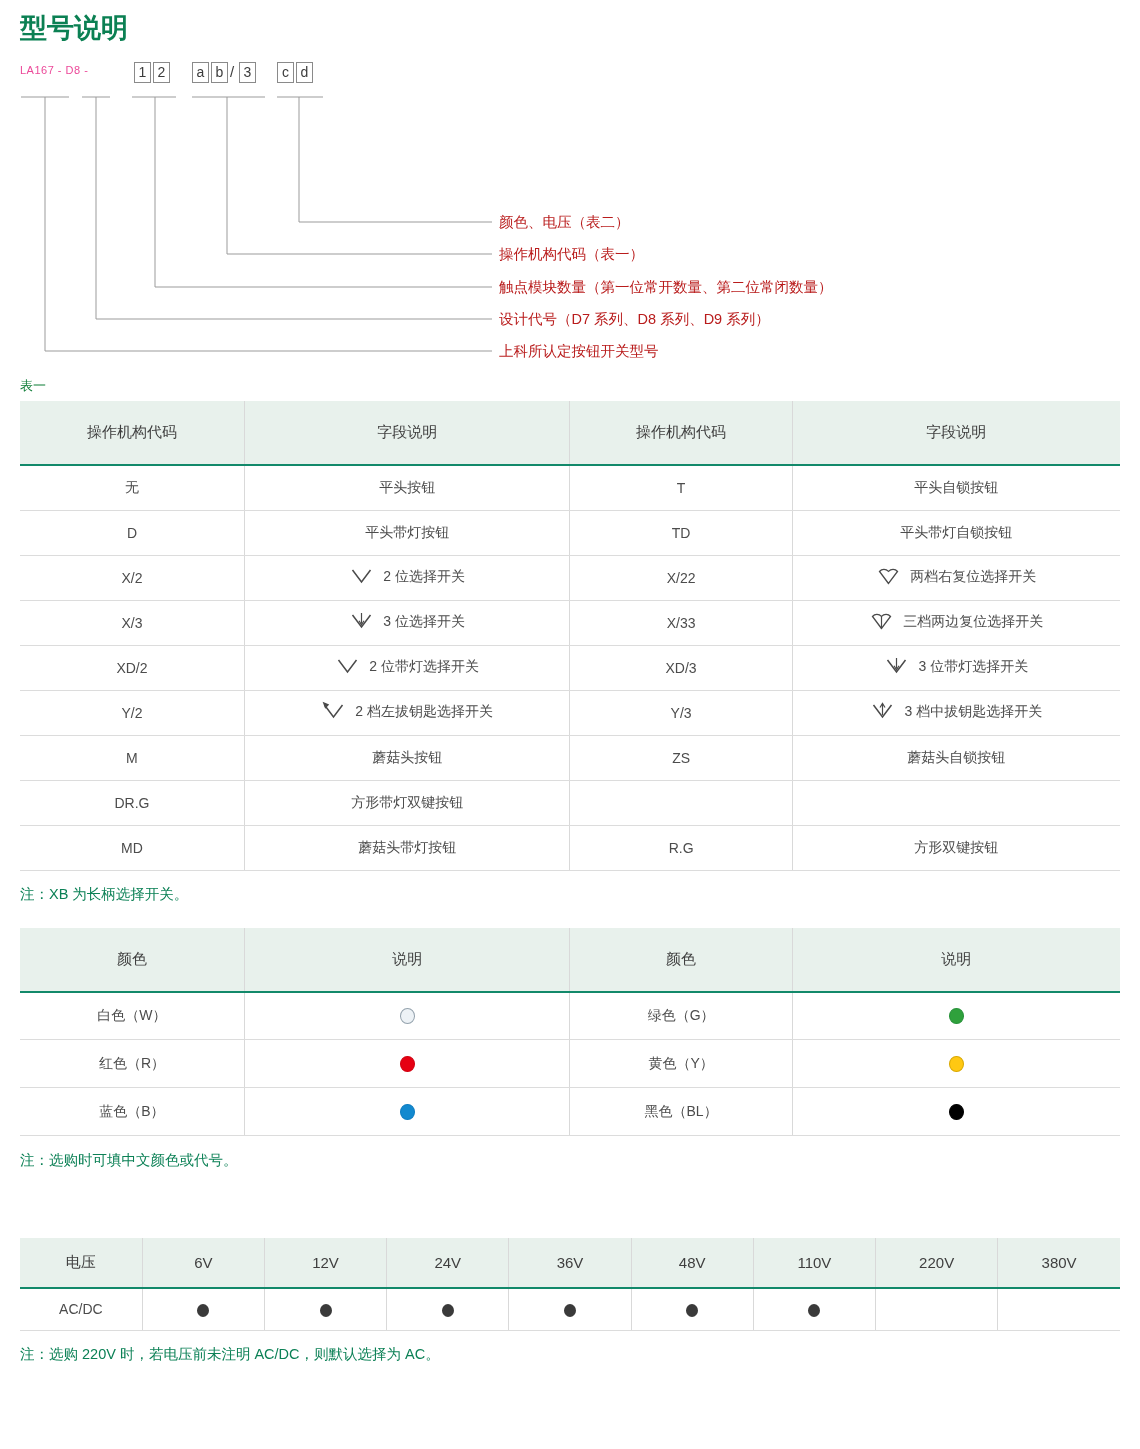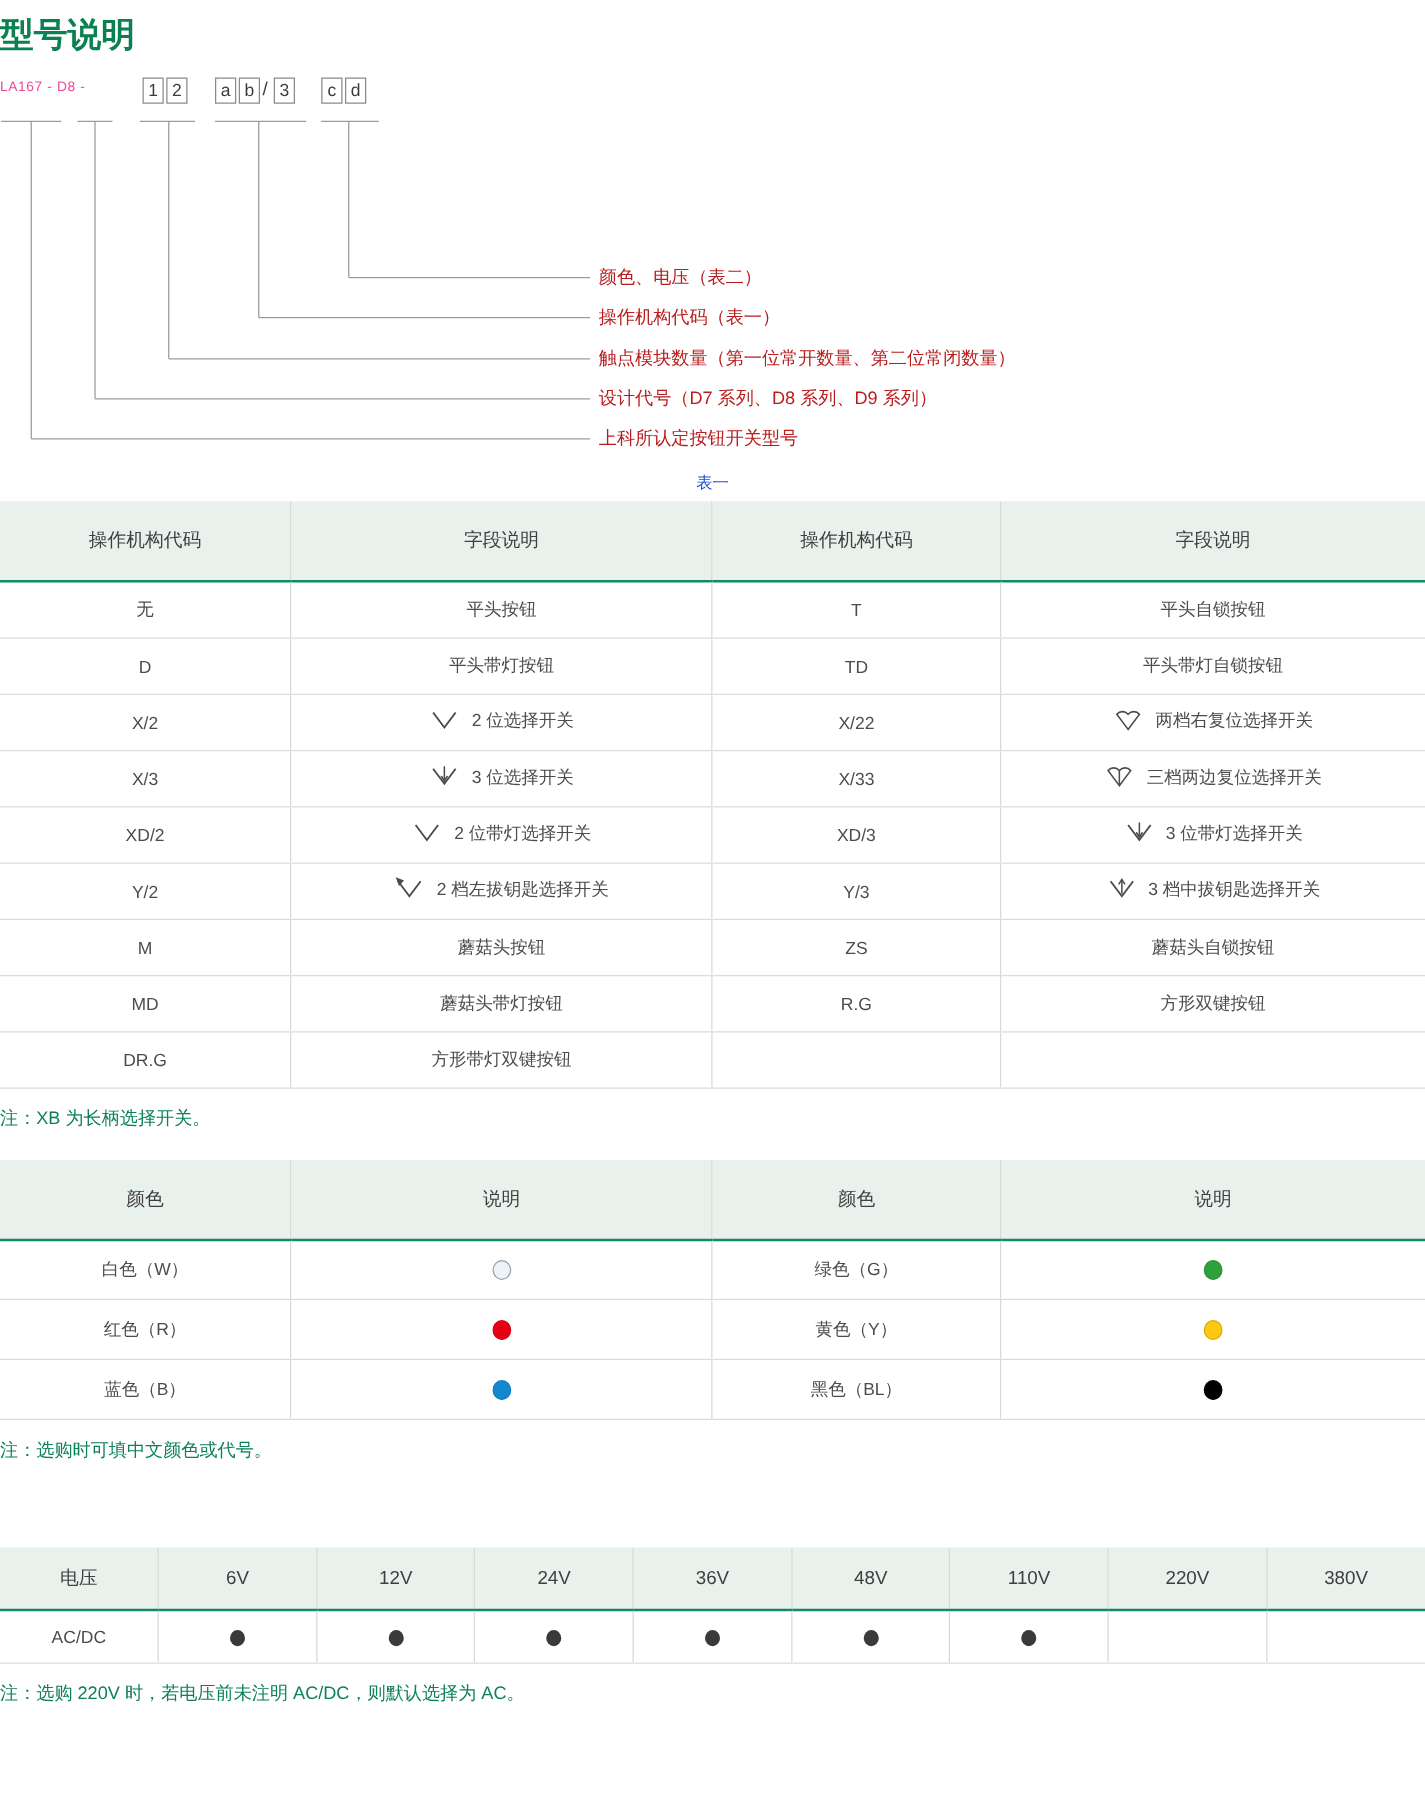--- a/index.html
+++ b/index.html
@@ -2,21 +2,21 @@
 <html><head>
 <meta charset="utf-8">
 <style>
   * { box-sizing: border-box; margin: 0; padding: 0; }
   html,body { background:#ffffff; }
   body {
     width: 1140px; min-height: 1449px;
     font-family: "Liberation Sans", "DejaVu Sans", sans-serif;
     color: #4c4c4c;
   }
-  .wrap { padding: 0 0; }
+  .wrap { padding: 0 20px; }
 
   
   .page-title {
     margin: 12px 0 0;
     font-size: 27px; line-height: 32px;
     font-weight: 700; color: #0b8053;
   }
 
   
   .diagram { position: relative; height: 305px; margin-top: 12px; }
@@ -30,21 +30,21 @@
     border: 1px solid #8a8a8a; text-align: center;
     font-size: 14px; line-height: 19px; color: #3c3c3c; background: #fff;
   }
   .model-slash { position: absolute; top: 7px; font-size: 15px; color: #3c3c3c; }
   .callout {
     position: absolute; left: 479px;
     font-size: 14.5px; line-height: 20px; color: #b91c1c; white-space: nowrap;
   }
 
   
-  .tbl-tag { text-align: center; font-size: 13px; color: #1d4ed8; margin-top: 16px; }
+  .tbl-tag { text-align: left; font-size: 13px; color: #15803d; margin-top: 16px; }
   table.tbl {
     width: 100%; border-collapse: collapse; table-layout: fixed;
     font-size: 14px; color: #4c4c4c; margin-top: 6px;
   }
   .tbl th {
     height: 64px; background: #e8f1ec; font-weight: 400;
     font-size: 15px; color: #3f3f3f;
     border-bottom: 2px solid #12896a; text-align: center;
   }
   .tbl td { height: 45px; text-align: center; border-bottom: 1px solid #dcdcdc; }
@@ -248,36 +248,36 @@
           <td>M</td>
           <td><span class="desc-wrap">
               <span>蘑菇头按钮</span>
             </span></td>
           <td>ZS</td>
           <td><span class="desc-wrap">
               <span>蘑菇头自锁按钮</span>
             </span></td>
         </tr>
         <tr>
-          <td>MD</td>
-          <td><span class="desc-wrap">
-              <span>蘑菇头带灯按钮</span>
-            </span></td>
-          <td>R.G</td>
-          <td><span class="desc-wrap">
-              <span>方形双键按钮</span>
-            </span></td>
-        </tr>
-        <tr>
           <td>DR.G</td>
           <td><span class="desc-wrap">
               <span>方形带灯双键按钮</span>
             </span></td>
           <td></td>
           <td><span class="desc-wrap"></span></td>
+        </tr>
+        <tr>
+          <td>MD</td>
+          <td><span class="desc-wrap">
+              <span>蘑菇头带灯按钮</span>
+            </span></td>
+          <td>R.G</td>
+          <td><span class="desc-wrap">
+              <span>方形双键按钮</span>
+            </span></td>
         </tr>
       </tbody>
   </table>
   <div class="note">注：XB 为长柄选择开关。</div>
 
   <div class="gap-t2"></div>
   <table class="tbl t2">
     <colgroup>
         <col style="width:20.4%">
         <col style="width:29.6%">

